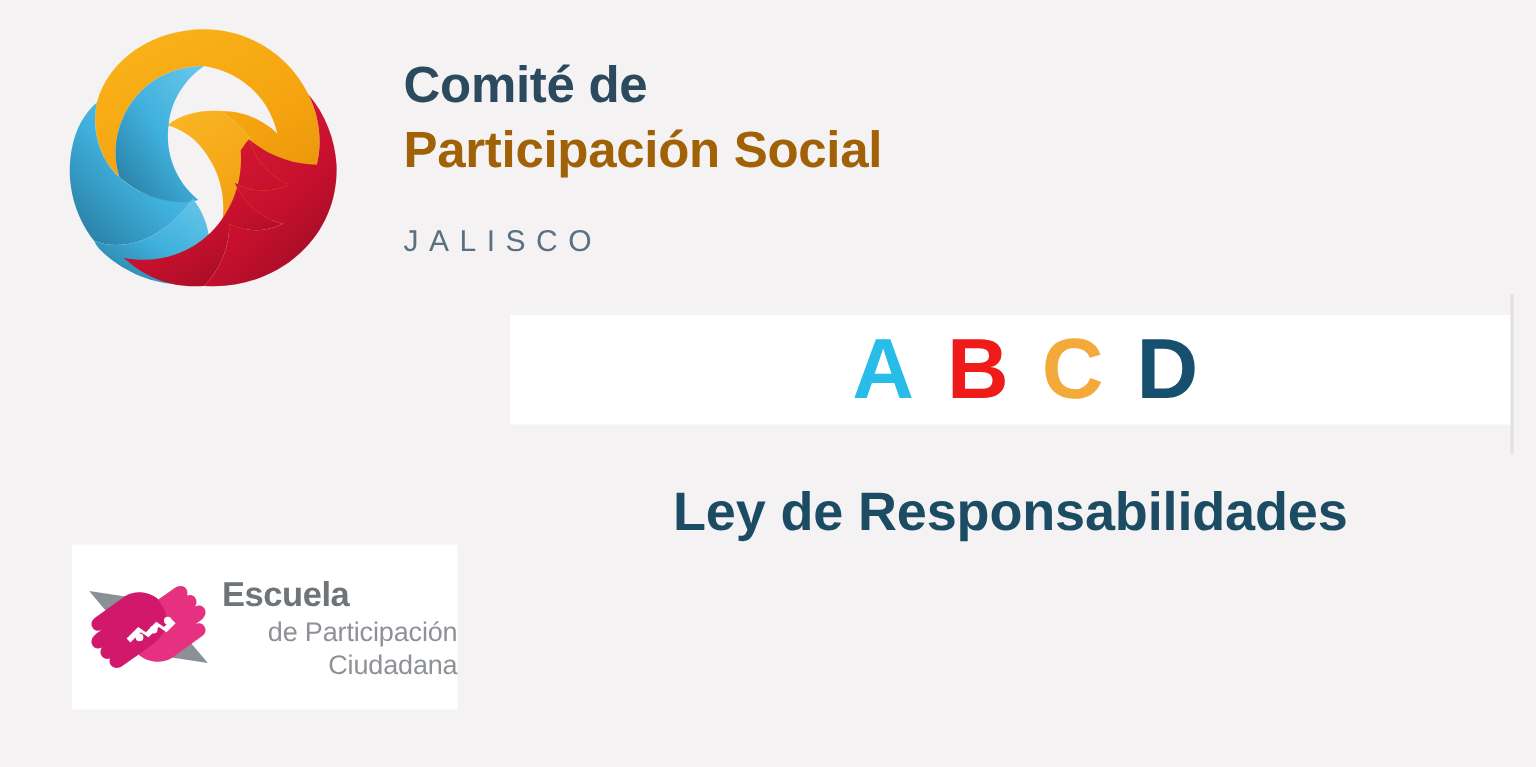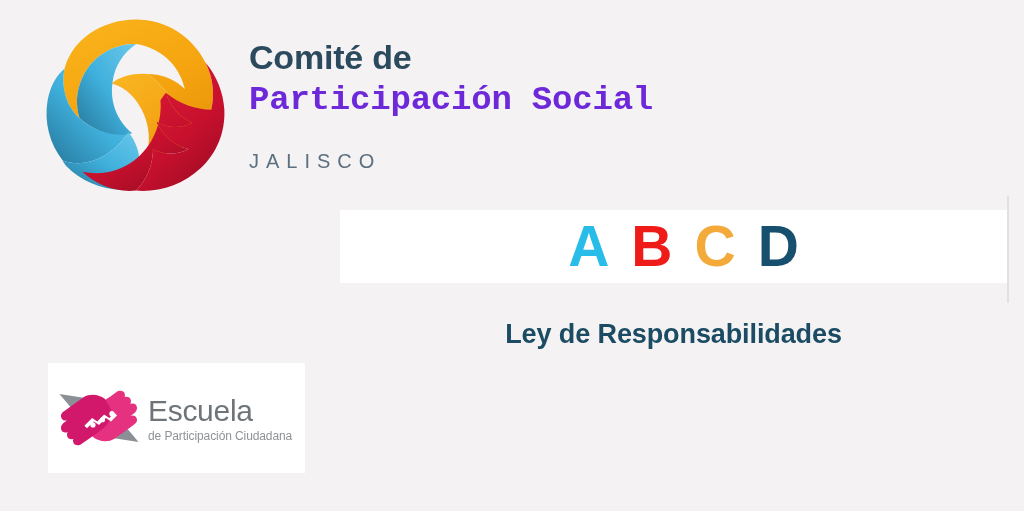--- a/index.html
+++ b/index.html
@@ -21,21 +21,21 @@
     left: 42px;
     top: 12px;
     width: 188px;
     height: 188px;
   }
   #cps-logo-mark svg { display: block; width: 100%; height: 100%; }
 
   
   #cps-wordmark {
     position: absolute;
-    left: 249px;
+    left: 269px;
     top: 36px;
     width: 480px;
   }
   .cps-line {
     font-size: 34px;
     font-weight: 700;
     color: #2c4a5e;
     line-height: 1.26;
     letter-spacing: -0.2px;
     white-space: nowrap;
@@ -83,21 +83,21 @@
   }
 
   
   #law-title {
     position: absolute;
     left: 340px;
     top: 315px;
     width: 667px;
     text-align: center;
     color: #1b4c63;
-    font-size: 27px;
+    font-size: 36px;
     font-weight: 700;
     line-height: 1.47;
     letter-spacing: -0.1px;
   }
   #law-title .tl { display: block; white-space: nowrap; }
 
   
   #escuela-badge {
     position: absolute;
     left: 48px;
@@ -115,29 +115,29 @@
     height: 86px;
     margin-left: 8px;
     flex: 0 0 auto;
   }
   #escuela-mark svg { display: block; width: 100%; height: 100%; }
   #escuela-text {
     margin-left: 6px;
     padding-top: 2px;
   }
   .esc-big {
-    font-size: 30px;
-    font-weight: 400;
+    font-size: 23px;
+    font-weight: 700;
     color: #6e7478;
     line-height: 1.05;
     letter-spacing: -0.3px;
     display: block;
   }
   .esc-small {
-    font-size: 12px;
+    font-size: 18px;
     font-weight: 400;
     color: #8e9296;
     line-height: 1.2;
     display: block;
     margin-top: 3px;
     letter-spacing: -0.1px;
     text-align: right;
   }
 </style>
 </head>
@@ -232,21 +232,21 @@
         C 78 192 58 184 43 170
         C 62 174 82 170 98 158
         C 118 143 128 118 126 94
         C 128 91 130 88 132 86 Z"></path>
     </g>
   </svg>
 </div>
 
 <div id="cps-wordmark">
   <div class="cps-line" style="color: rgb(44, 74, 94);">Comité de</div>
-  <div class="cps-line" style="color: #6d28d9; font-family: Liberation Mono, monospace;">Participación Social</div>
+  <div class="cps-line" style="color: #a16207;">Participación Social</div>
   <div class="cps-sub" style="color: rgb(91, 112, 128);">JALISCO</div>
 </div>
 
 <div id="abcd-panel" style="background: rgb(255, 255, 255);">
   <div id="abcd-letters">
     <span class="abcd-letter" style="color: rgb(39, 189, 232);">A</span>
     <span class="abcd-letter" style="color: rgb(238, 27, 24);">B</span>
     <span class="abcd-letter" style="color: rgb(244, 169, 59);">C</span>
     <span class="abcd-letter" style="color: rgb(22, 80, 110);">D</span>
   </div>

